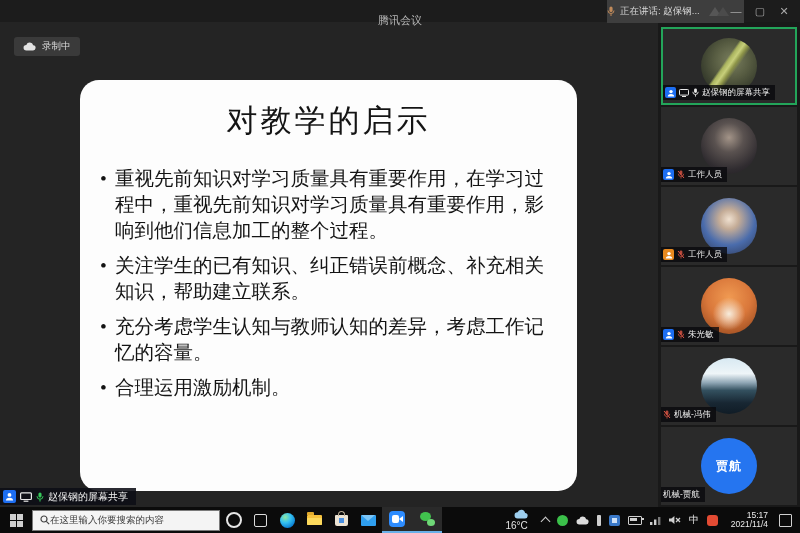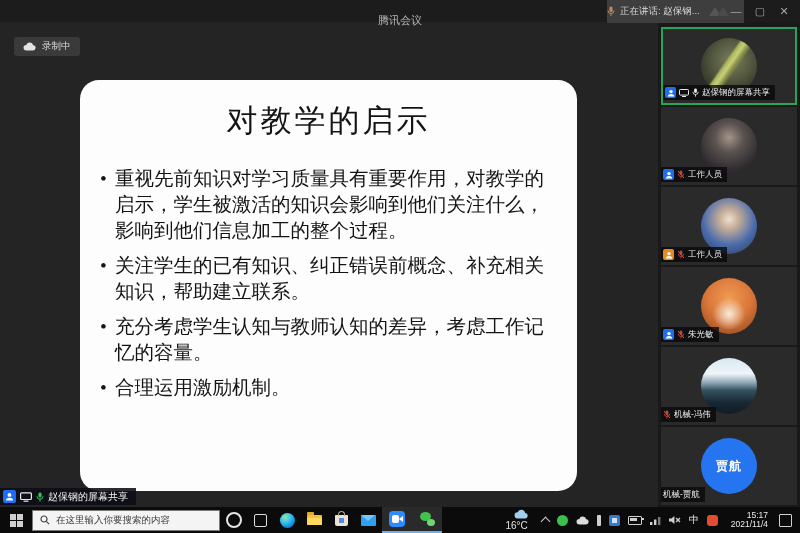--- a/index.html
+++ b/index.html
@@ -59,21 +59,21 @@
   .sharebadge{position:absolute;left:0;top:488px;height:17px;display:flex;align-items:center;gap:4px;
     background:rgba(12,14,22,.88);padding:0 8px 0 3px;z-index:6;}
   .sharebadge .badge{width:13px;height:13px;}
   .sharebadge .txt{color:#f2f2f2;font-size:10px;white-space:nowrap;}
 
   
   .taskbar{position:absolute;left:0;bottom:0;width:800px;height:26px;background:#0b0b0b;
     display:flex;align-items:center;z-index:40;}
   .start{width:32px;height:100%;display:flex;align-items:center;justify-content:center;}
   .searchbox{width:188px;height:21px;background:#f4f4f4;border:1px solid #7a7a7a;
-    display:flex;align-items:center;gap:6px;padding:0 7px;box-sizing:border-box;}
+    display:flex;align-items:center;padding:0 7px;box-sizing:border-box;}
   .searchbox .ph{color:#3c3c3c;font-size:9.5px;white-space:nowrap;}
   .tbicon{width:27px;height:100%;display:flex;align-items:center;justify-content:center;position:relative;}
   .cortana{width:12px;height:12px;border:2px solid #e6e6e6;border-radius:50%;}
   .taskview{width:11px;height:11px;border:1.5px solid #dcdcdc;border-radius:2px;}
   .edgeball{width:15px;height:15px;border-radius:50%;
     background:radial-gradient(circle at 35% 28%,#8ee8a2 0%,#35c1f1 38%,#0b7fd4 75%,#0a5ea8 100%);}
   .folder{width:15px;height:10px;background:#f6c13d;border-radius:1px;position:relative;}
   .folder::before{content:"";position:absolute;left:0;top:-3px;width:7px;height:3px;background:#e0a92c;border-radius:1px 1px 0 0;}
   .folder::after{content:"";position:absolute;left:0;bottom:0;width:15px;height:7px;background:#fcd95c;border-radius:1px;}
   .bag{width:13px;height:11px;background:#ece3d3;border-radius:1px 1px 2px 2px;position:relative;}
@@ -143,21 +143,21 @@
       <svg width="13" height="9" viewBox="0 0 13 9">
           <path d="M3.4 8.5h6.4a2.6 2.6 0 0 0 .4-5.2A3.6 3.6 0 0 0 3.3 2.9 2.8 2.8 0 0 0 3.4 8.5z" fill="#e3e3e3"></path>
         </svg>
     </span>
     <span class="txt">录制中</span>
   </div>
 
   <div class="slide">
     <h1>对教学的启示</h1>
     <div class="bullets">
-      <div class="bullet">重视先前知识对学习质量具有重要作用，对教学的启示，学生被激活的知识会影响到他们关注什么，影响到他们信息加工的整个过程。</div>
+      <div class="bullet">重视先前知识对学习质量具有重要作用，在学习过程中，重视先前知识对学习质量具有重要作用，影响到他们信息加工的整个过程。</div>
       <div class="bullet">关注学生的已有知识、纠正错误前概念、补充相关知识，帮助建立联系。</div>
       <div class="bullet">充分考虑学生认知与教师认知的差异，考虑工作记忆的容量。</div>
       <div class="bullet">合理运用激励机制。</div>
     </div>
   </div>
 
   <div class="sidebar">
 
     <div class="tile active" style="top:5px">
       <div class="avatar av1"></div>

